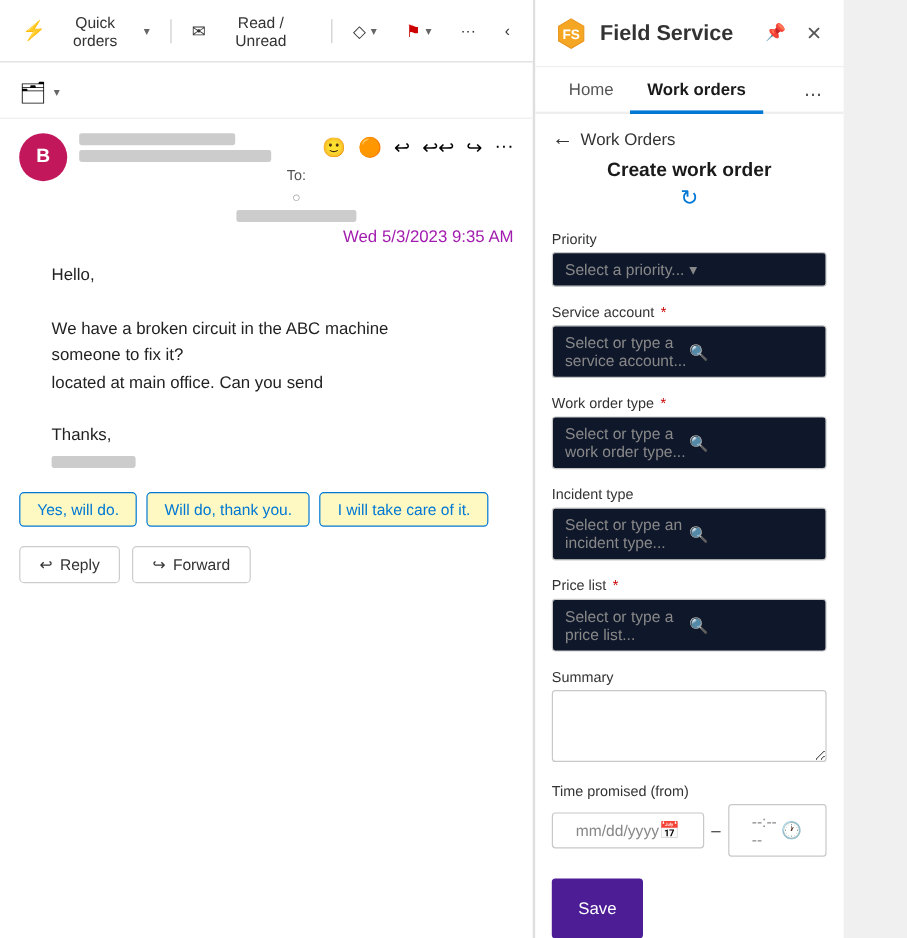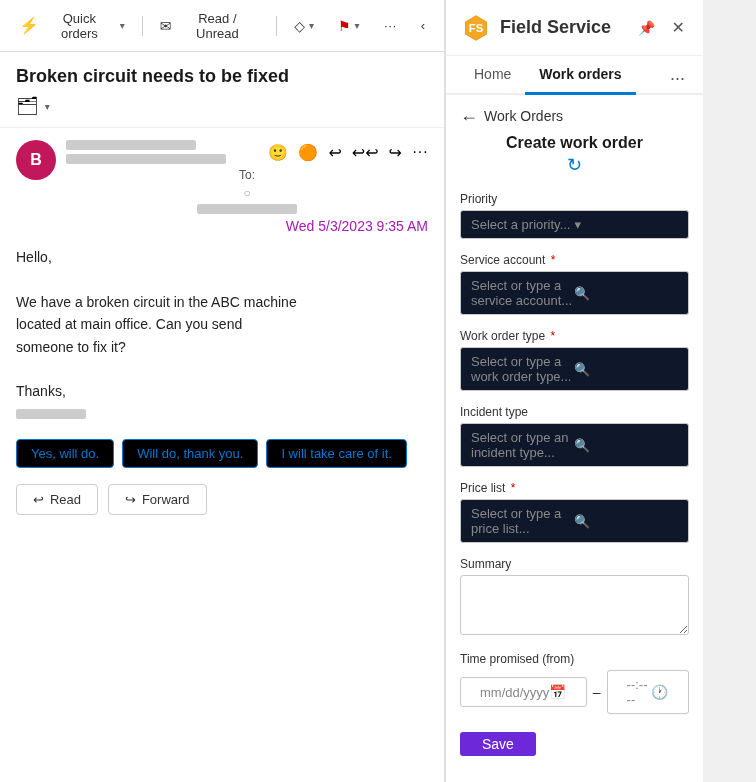--- a/index.html
+++ b/index.html
@@ -18,23 +18,23 @@
     .email-subject { font-size: 18px; font-weight: 600; color: #1a1a1a; margin-bottom: 8px; }
     .email-header-icons { display: flex; align-items: center; gap: 6px; }
 
     .email-body { flex: 1; overflow-y: auto; padding: 12px 16px; }
     .email-meta { display: flex; align-items: flex-start; gap: 10px; margin-bottom: 12px; }
     .avatar { width: 40px; height: 40px; border-radius: 50%; background: #c2185b; flex-shrink: 0; display: flex; align-items: center; justify-content: center; color: #fff; font-weight: bold; font-size: 16px; }
     .email-meta-info { flex: 1; }
     .email-sender-row { display: flex; justify-content: space-between; align-items: center; }
     .email-to { font-size: 12px; color: #555; display: flex; align-items: center; gap: 4px; margin-top: 4px; flex-direction: column; }
     .to-addr { background: #e0e0e0; border-radius: 3px; height: 8px; width: 100px; display: inline-block; }
-    .email-content { font-size: 14px; color: #222; line-height: 1.6; margin-bottom: 14px; }
+    .email-content { font-size: 14px; color: #222; line-height: 1.6; margin-bottom: 14px; margin-left: 27px; }
     .quick-replies { display: flex; flex-wrap: wrap; gap: 8px; margin-bottom: 16px; }
-    .quick-reply-btn { border: 1px solid #0078d4; border-radius: 4px; background: #000000; color: #0078d4; padding: 6px 14px; font-size: 13px; cursor: pointer; }
+    .quick-reply-btn { border: 1px solid #0078d4; border-radius: 4px; background: #fef9c3; color: #0078d4; padding: 6px 14px; font-size: 13px; cursor: pointer; }
     .action-btns { display: flex; gap: 10px; }
     .action-btn { display: flex; align-items: center; gap: 6px; border: 1px solid #ccc; border-radius: 4px; background: #fff; padding: 7px 16px; font-size: 13px; cursor: pointer; color: #333; }
 
     
     .right-panel { width: 258px; display: flex; flex-direction: column; background: #fff; border-left: 1px solid #e0e0e0; }
 
     .rp-header { display: flex; align-items: center; padding: 10px 14px; border-bottom: 1px solid #eee; height: 56px; gap: 8px; }
     .fs-icon { width: 32px; height: 32px; position: relative; display: flex; align-items: center; justify-content: center; }
     .rp-title { font-size: 18px; font-weight: 600; color: #333; flex: 1; }
     .rp-header-icons { display: flex; gap: 8px; align-items: center; }
@@ -63,21 +63,21 @@
     .search-icon { font-size: 14px; color: #555; }
 
     textarea.summary-field { width: 100%; height: 60px; border: 1px solid #c8c8c8; border-radius: 3px; padding: 6px 8px; font-size: 13px; font-family: inherit; resize: vertical; }
 
     .time-row { display: flex; align-items: center; gap: 6px; }
     .time-input { flex: 1; border: 1px solid #c8c8c8; border-radius: 3px; padding: 6px 19px; font-size: 13px; display: flex; align-items: center; justify-content: space-between; }
     .time-input span { color: #888; font-size: 13px; }
     .time-dash { font-size: 14px; color: #333; }
 
     .save-btn { display: flex; justify-content: flex-start; margin-top: 18px; }
-    .btn-save { background: #6d28d9; color: #fff; border: none; border-radius: 3px; padding: 4px 22px; font-size: 14px; cursor: pointer; }
+    .btn-save { background: #4c1d95; color: #fff; border: none; border-radius: 3px; padding: 17px 22px; font-size: 14px; cursor: pointer; }
 
     .blurred-text { display: inline-block; background: #ccc; border-radius: 2px; height: 10px; }
     .hex-shape { width: 28px; height: 28px; }
   </style>
 </head>
 <body>
 
 <div class="left-panel">
 
   <div class="toolbar">
@@ -102,21 +102,20 @@
     </button>
     <button class="toolbar-btn more-btn">
       <span>···</span>
     </button>
     <button class="toolbar-btn">
       <span>‹</span>
     </button>
   </div>
 
   <div class="email-header">
-    <div class="email-subject">Broken circuit needs to be fixed</div>
     <div class="email-header-icons">
       <span style="font-size:18px; cursor:pointer;">🗂</span>
       <span class="chevron">▾</span>
     </div>
   </div>
 
   <div class="email-body">
     <div class="email-meta">
       <div class="avatar">B</div>
       <div class="email-meta-info">
@@ -140,37 +139,37 @@
           <span class="blurred-text to-addr"></span>
           <span style="margin-left:auto; font-size:14px; color:#a21caf;">Wed 5/3/2023 9:35 AM</span>
         </div>
       </div>
     </div>
 
     <div class="email-content">
       <p>Hello,</p>
       <br>
       <p>We have a broken circuit in the ABC machine</p>
+      <p>someone to fix it?</p>
       <p>located at   main office. Can you send</p>
-      <p>someone to fix it?</p>
       <br>
       <p>Thanks,</p>
       <div class="blurred-text" style="width:70px; margin-top:4px;"></div>
     </div>
 
     <div class="quick-replies">
       <button class="quick-reply-btn">Yes, will do.</button>
       <button class="quick-reply-btn">Will do, thank you.</button>
       <button class="quick-reply-btn">I will take care of it.</button>
     </div>
 
     <div class="action-btns">
       <button class="action-btn">
         <span>↩</span>
-        <span>Read</span>
+        <span>Reply</span>
       </button>
       <button class="action-btn">
         <span>↪</span>
         <span>Forward</span>
       </button>
     </div>
   </div>
 </div>
 
 <div class="right-panel">

